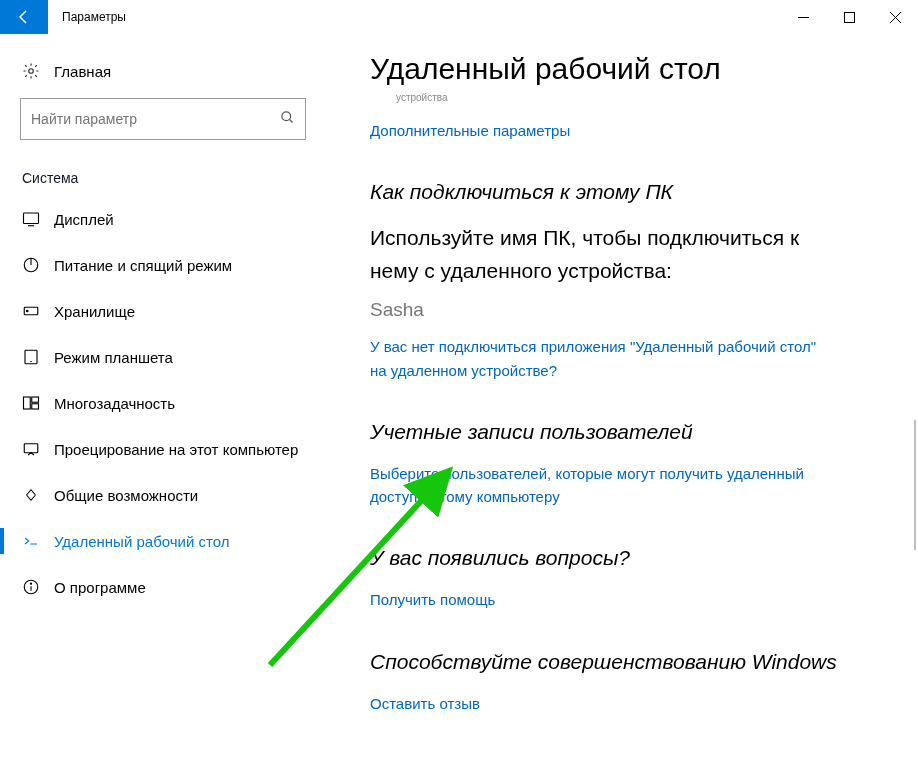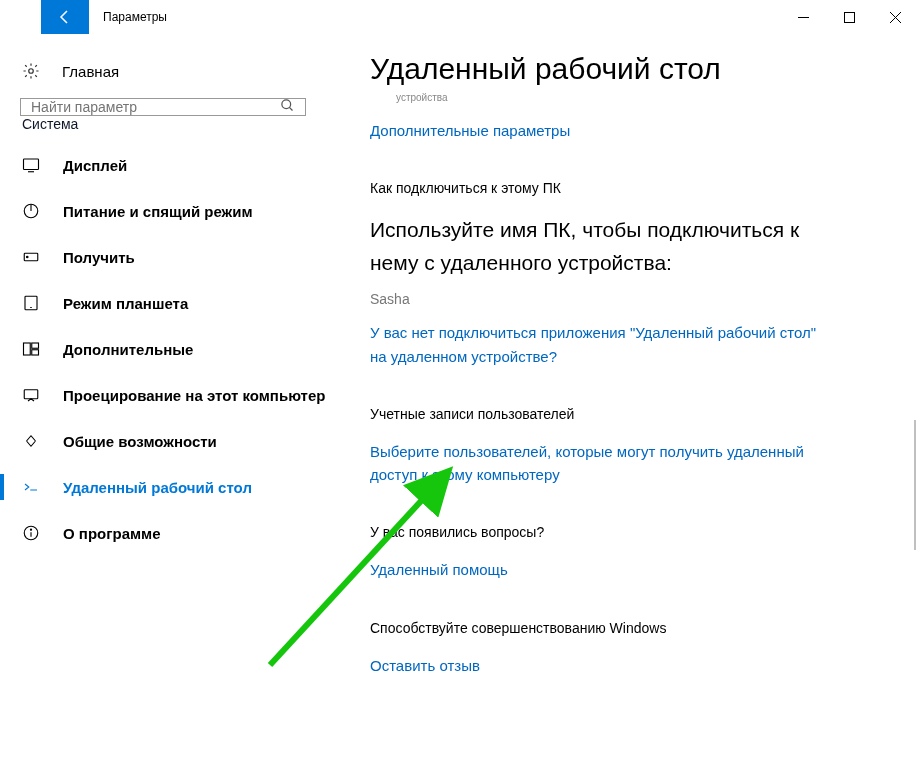--- a/index.html
+++ b/index.html
@@ -12,21 +12,20 @@
     height: 765px;
     overflow: hidden;
     position: relative;
   }
   .titlebar {
     height: 34px;
     display: flex;
     align-items: center;
     position: relative;
     border-bottom: 0;
-    padding-left: 41px;
   }
   .back-btn {
     width: 48px;
     height: 34px;
     background: #0078d7;
     display: flex;
     align-items: center;
     justify-content: center;
     color: #fff;
   }
@@ -56,42 +55,43 @@
     height: calc(100% - 34px);
   }
   .sidebar {
     width: 326px;
     padding: 20px 0 0 20px;
     flex-shrink: 0;
   }
   .home-row {
     display: flex;
     align-items: center;
-    gap: 22px;
+    gap: 14px;
     padding: 8px 0 18px 2px;
   }
   .home-row .icon {
     width: 18px;
     height: 18px;
     display: flex;
     align-items: center;
     justify-content: center;
     font-size: 16px;
     color: #333;
   }
   .home-row .label {
     font-size: 15px;
   }
   .search-box {
     width: 286px;
-    height: 18px;
+    height: 42px;
     border: 1px solid #999;
     display: flex;
     align-items: center;
     padding: 0 10px;
+    margin-bottom: 30px;
   }
   .search-box input {
     border: none;
     outline: none;
     flex: 1;
     font-size: 14px;
     font-family: inherit;
     color: #555;
   }
   .search-box .sicon {
@@ -101,27 +101,26 @@
   .group-label {
     font-size: 14px;
     color: #0f172a;
     margin-bottom: 10px;
     padding-left: 2px;
   }
   .nav-list { }
   .nav-item {
     display: flex;
     align-items: center;
-    gap: 23px;
+    gap: 14px;
     padding: 14px 0 14px 2px;
     font-size: 15px;
     color: #000;
     position: relative;
     cursor: default;
-    font-weight: bold;
   }
   .nav-item.active { color: #0078d7; }
   .nav-item.active::before {
     content: "";
     position: absolute;
     left: -20px;
     top: 10px;
     bottom: 10px;
     width: 4px;
     background: #0078d7;
@@ -151,35 +150,36 @@
     margin-bottom: 16px;
   }
   .link {
     color: #0067c0;
     font-size: 15px;
     cursor: pointer;
     line-height: 1.55;
     display: inline-block;
   }
   .section-h {
-    font-size: 14px;
+    font-size: 21px;
     font-weight: 400;
     margin-top: 38px;
     margin-bottom: 18px;
+    font-style: italic;
   }
   .body-text {
     font-size: 21px;
     color: #000;
     line-height: 1.55;
     margin-bottom: 12px;
     max-width: 450px;
   }
   .grey-val {
     color: #777;
-    font-size: 14px;
+    font-size: 19px;
     margin-bottom: 14px;
   }
   .link-block { max-width: 450px; margin-bottom: 4px; }
   
   .arrow-svg {
     position: absolute;
     left: 260px;
     top: 455px;
     pointer-events: none;
   }
@@ -265,40 +265,40 @@
           </span>
         <span>Питание и спящий режим</span>
       </div>
       <div class="nav-item">
         <span class="icon">
             <svg width="18" height="18" viewBox="0 0 24 24" fill="none" stroke="#000" stroke-width="1.5">
               <rect x="3" y="7" width="18" height="10" rx="1"></rect>
               <circle cx="7" cy="12" r="1" fill="#000"></circle>
             </svg>
           </span>
-        <span>Получить</span>
+        <span>Хранилище</span>
       </div>
       <div class="nav-item">
         <span class="icon">
             <svg width="18" height="18" viewBox="0 0 24 24" fill="none" stroke="#000" stroke-width="1.5">
               <rect x="4" y="3" width="16" height="18" rx="1"></rect>
               <line x1="11" y1="18" x2="13" y2="18"></line>
             </svg>
           </span>
         <span>Режим планшета</span>
       </div>
       <div class="nav-item">
         <span class="icon">
             <svg width="18" height="18" viewBox="0 0 24 24" fill="none" stroke="#000" stroke-width="1.5">
               <rect x="2" y="4" width="9" height="16"></rect>
               <rect x="13" y="4" width="9" height="7"></rect>
               <rect x="13" y="13" width="9" height="7"></rect>
             </svg>
           </span>
-        <span>Дополнительные</span>
+        <span>Многозадачность</span>
       </div>
       <div class="nav-item">
         <span class="icon">
             <svg width="18" height="18" viewBox="0 0 24 24" fill="none" stroke="#000" stroke-width="1.5">
               <rect x="3" y="5" width="18" height="12" rx="1"></rect>
               <path d="M8 20l4-3 4 3"></path>
             </svg>
           </span>
         <span>Проецирование на этот компьютер</span>
       </div>
@@ -338,21 +338,21 @@
 
     <h2 class="section-h">Как подключиться к этому ПК</h2>
     <div class="body-text">Используйте имя ПК, чтобы подключиться к нему с удаленного устройства:</div>
     <div class="grey-val">Sasha</div>
     <div class="link-block"><span class="link">У вас нет подключиться приложения "Удаленный рабочий стол" на удаленном устройстве?</span></div>
 
     <h2 class="section-h">Учетные записи пользователей</h2>
     <div class="link-block"><span class="link">Выберите пользователей, которые могут получить удаленный доступ к этому компьютеру</span></div>
 
     <h2 class="section-h">У вас появились вопросы?</h2>
-    <div class="link-block"><span class="link">Удаленный помощь</span></div>
+    <div class="link-block"><span class="link">Получить помощь</span></div>
 
     <h2 class="section-h">Способствуйте совершенствованию Windows</h2>
     <div class="link-block"><span class="link">Оставить отзыв</span></div>
   </div>
 </div>
 
 <div class="scroll-thumb"></div>
 
 <svg class="arrow-svg" width="220" height="220">
   <defs>

